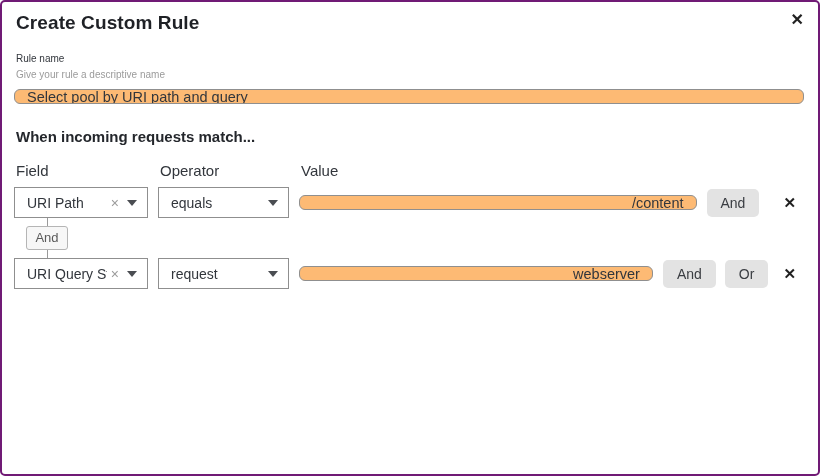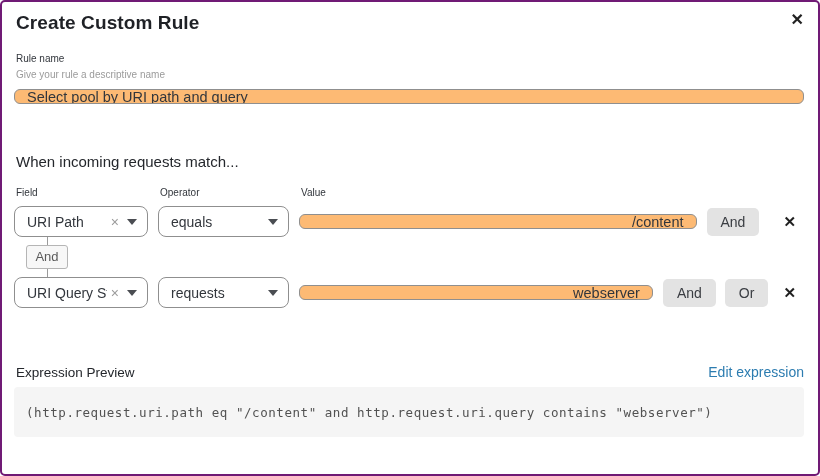--- a/index.html
+++ b/index.html
@@ -61,44 +61,44 @@
     padding: 0 12px;
     font-size: 14.5px;
     color: #32363c;
     font-family: "Liberation Sans", sans-serif;
     background: #fdba74;
     outline: none;
   }
   .rule-name-input { margin-top: 9px; }
   .match-heading {
     font-size: 15px;
-    font-weight: 400;
+    font-weight: 700;
     color: #24272c;
-    margin-top: 49px;
+    margin-top: 24px;
     padding-left: 2px;
   }
   .col-headers {
     display: flex;
     margin-top: 17px;
-    font-size: 10px;
+    font-size: 15px;
     color: #32363c;
     padding-left: 2px;
   }
   .col-field { width: 144px; }
   .col-operator { width: 141px; }
   .col-value { flex: 1; }
   .cond-row {
     display: flex;
     align-items: center;
     margin-top: 8px;
   }
   .select-box {
     height: 31px;
     border: 1px solid #8f8f8f;
-    border-radius: 8px;
+    border-radius: 0;
     background: #fff;
     display: flex;
     align-items: center;
     padding: 0 10px 0 12px;
     font-size: 14px;
     color: #32363c;
     cursor: pointer;
     flex-shrink: 0;
   }
   .field-select { width: 134px; margin-right: 10px; }
@@ -236,33 +236,24 @@
       <span class="connector-line"></span>
     </div>
 
     <div class="cond-row" style="margin-top:0;">
       <div class="select-box field-select">
         <span class="select-text">URI Query St...</span>
         <span class="clear-x">×</span>
         <span class="caret"></span>
       </div>
       <div class="select-box operator-select">
-        <span class="select-text">requests</span>
+        <span class="select-text">request</span>
         <span class="caret"></span>
       </div>
       <input class="text-input value-input" type="text" value="webserver" style="">
       <button class="conj-btn">And</button>
       <button class="conj-btn" style="margin-right:0;">Or</button>
       <button class="remove-x">✕</button>
     </div>
   </div>
 
-  <div>
-    <div class="expr-header">
-      <span class="expr-label">Expression Preview</span>
-      <a class="expr-edit-link" href="#" style="color: rgb(44, 124, 176);">Edit expression</a>
-    </div>
-    <div class="code-block">
-      <span class="code-text">(http.request.uri.path eq "/content" and http.request.uri.query contains "webserver")</span>
-    </div>
-  </div>
 
 </div>
 
 </body></html>

